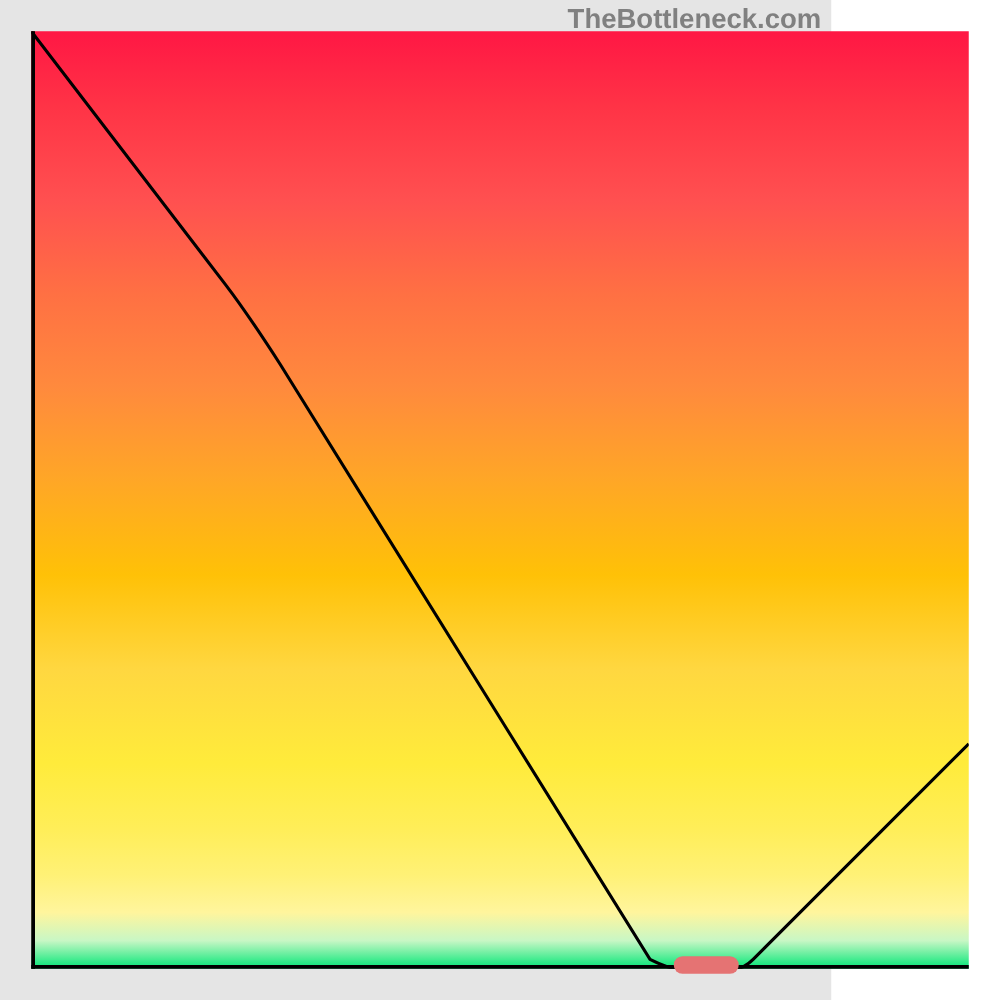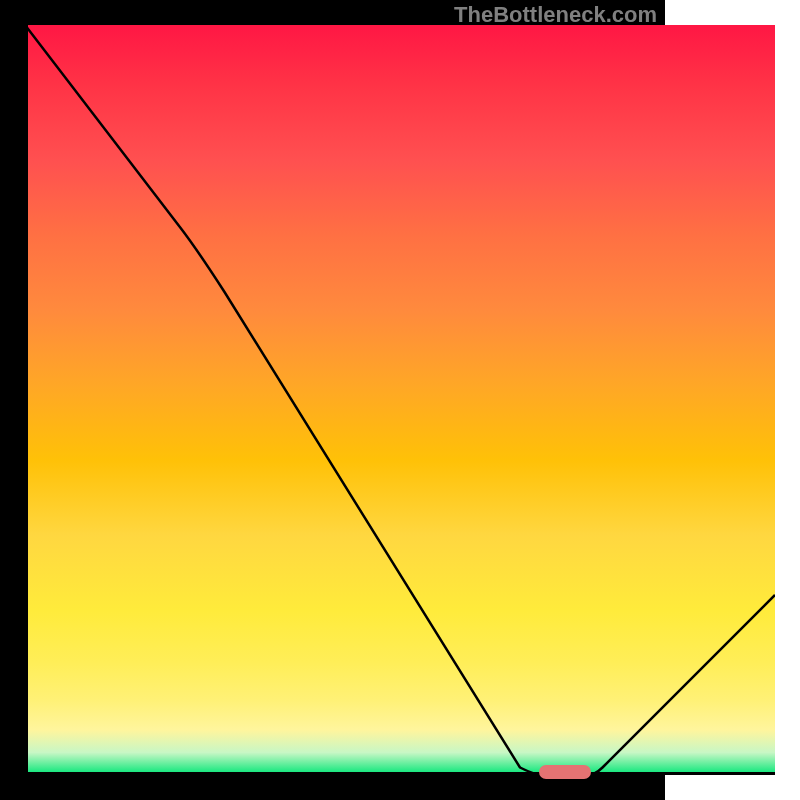--- a/index.html
+++ b/index.html
@@ -7,21 +7,21 @@
     padding: 0;
     width: 800px;
     height: 800px;
     position: relative;
     font-family: Arial, sans-serif;
   }
   .chart-container {
     width: 665px;
     height: 800px;
     position: relative;
-    background: #000000;
+    background: #e5e5e5;
   }
   .watermark {
     position: absolute;
     top: 2px;
     right: 8px;
     font-size: 22px;
     font-weight: bold;
     color: #808080;
     z-index: 10;
   }

